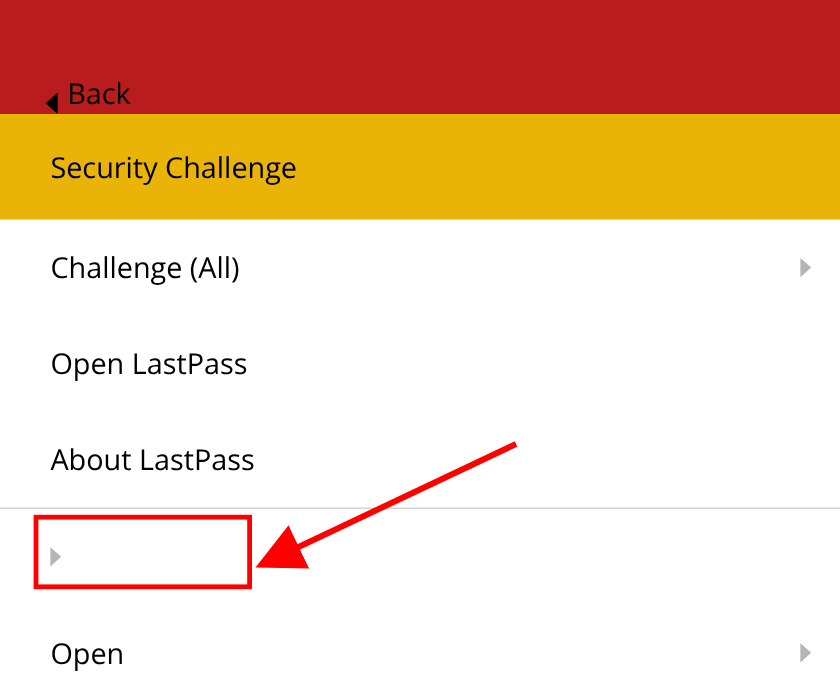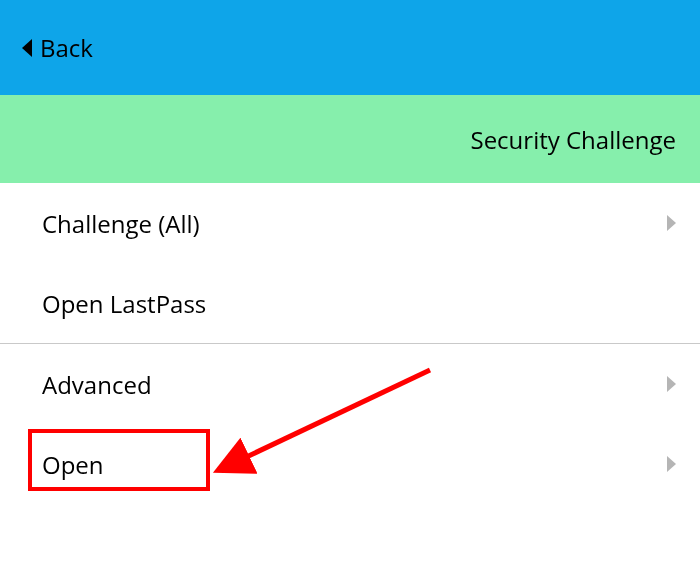--- a/index.html
+++ b/index.html
@@ -8,25 +8,25 @@
       box-sizing: border-box;
     }
     body {
       font-family: "Open Sans", "Segoe UI", Arial, sans-serif;
       width: 700px;
       height: 578px;
       background: #ffffff;
       position: relative;
     }
     .header {
-      background: #0ea5e9;
+      background: #b91c1c;
       height: 95px;
       display: flex;
-      align-items: center;
-      padding-left: 22px;
+      align-items: flex-end;
+      padding-left: 38px;
       cursor: pointer;
     }
     .back-arrow {
       width: 0;
       height: 0;
       border-top: 9px solid transparent;
       border-bottom: 9px solid transparent;
       border-right: 10px solid #000000;
       margin-right: 8px;
     }
@@ -40,23 +40,22 @@
     .menu-item {
       height: 80px;
       display: flex;
       align-items: center;
       padding-left: 42px;
       padding-right: 24px;
       cursor: pointer;
       position: relative;
     }
     .menu-item.highlighted {
-      background: #86efac;
+      background: #eab308;
       height: 88px;
-      text-align: right;
     }
     .menu-item-label {
       font-size: 24px;
       color: #000000;
       flex: 1;
     }
     .chevron-right {
       width: 0;
       height: 0;
       border-top: 8px solid transparent;
@@ -98,23 +97,25 @@
   <div class="menu-item highlighted">
     <span class="menu-item-label">Security Challenge</span>
   </div>
   <div class="menu-item">
     <span class="menu-item-label">Challenge (All)</span>
     <div class="chevron-right"></div>
   </div>
   <div class="menu-item">
     <span class="menu-item-label">Open LastPass</span>
   </div>
+  <div class="menu-item">
+    <span class="menu-item-label">About LastPass</span>
+  </div>
   <div class="divider"></div>
   <div class="menu-item">
-    <span class="menu-item-label">Advanced</span>
     <div class="chevron-right"></div>
   </div>
   <div class="menu-item">
     <span class="menu-item-label">Open</span>
     <div class="chevron-right"></div>
   </div>
 </div>
 
 <div class="highlight-box"></div>
 

